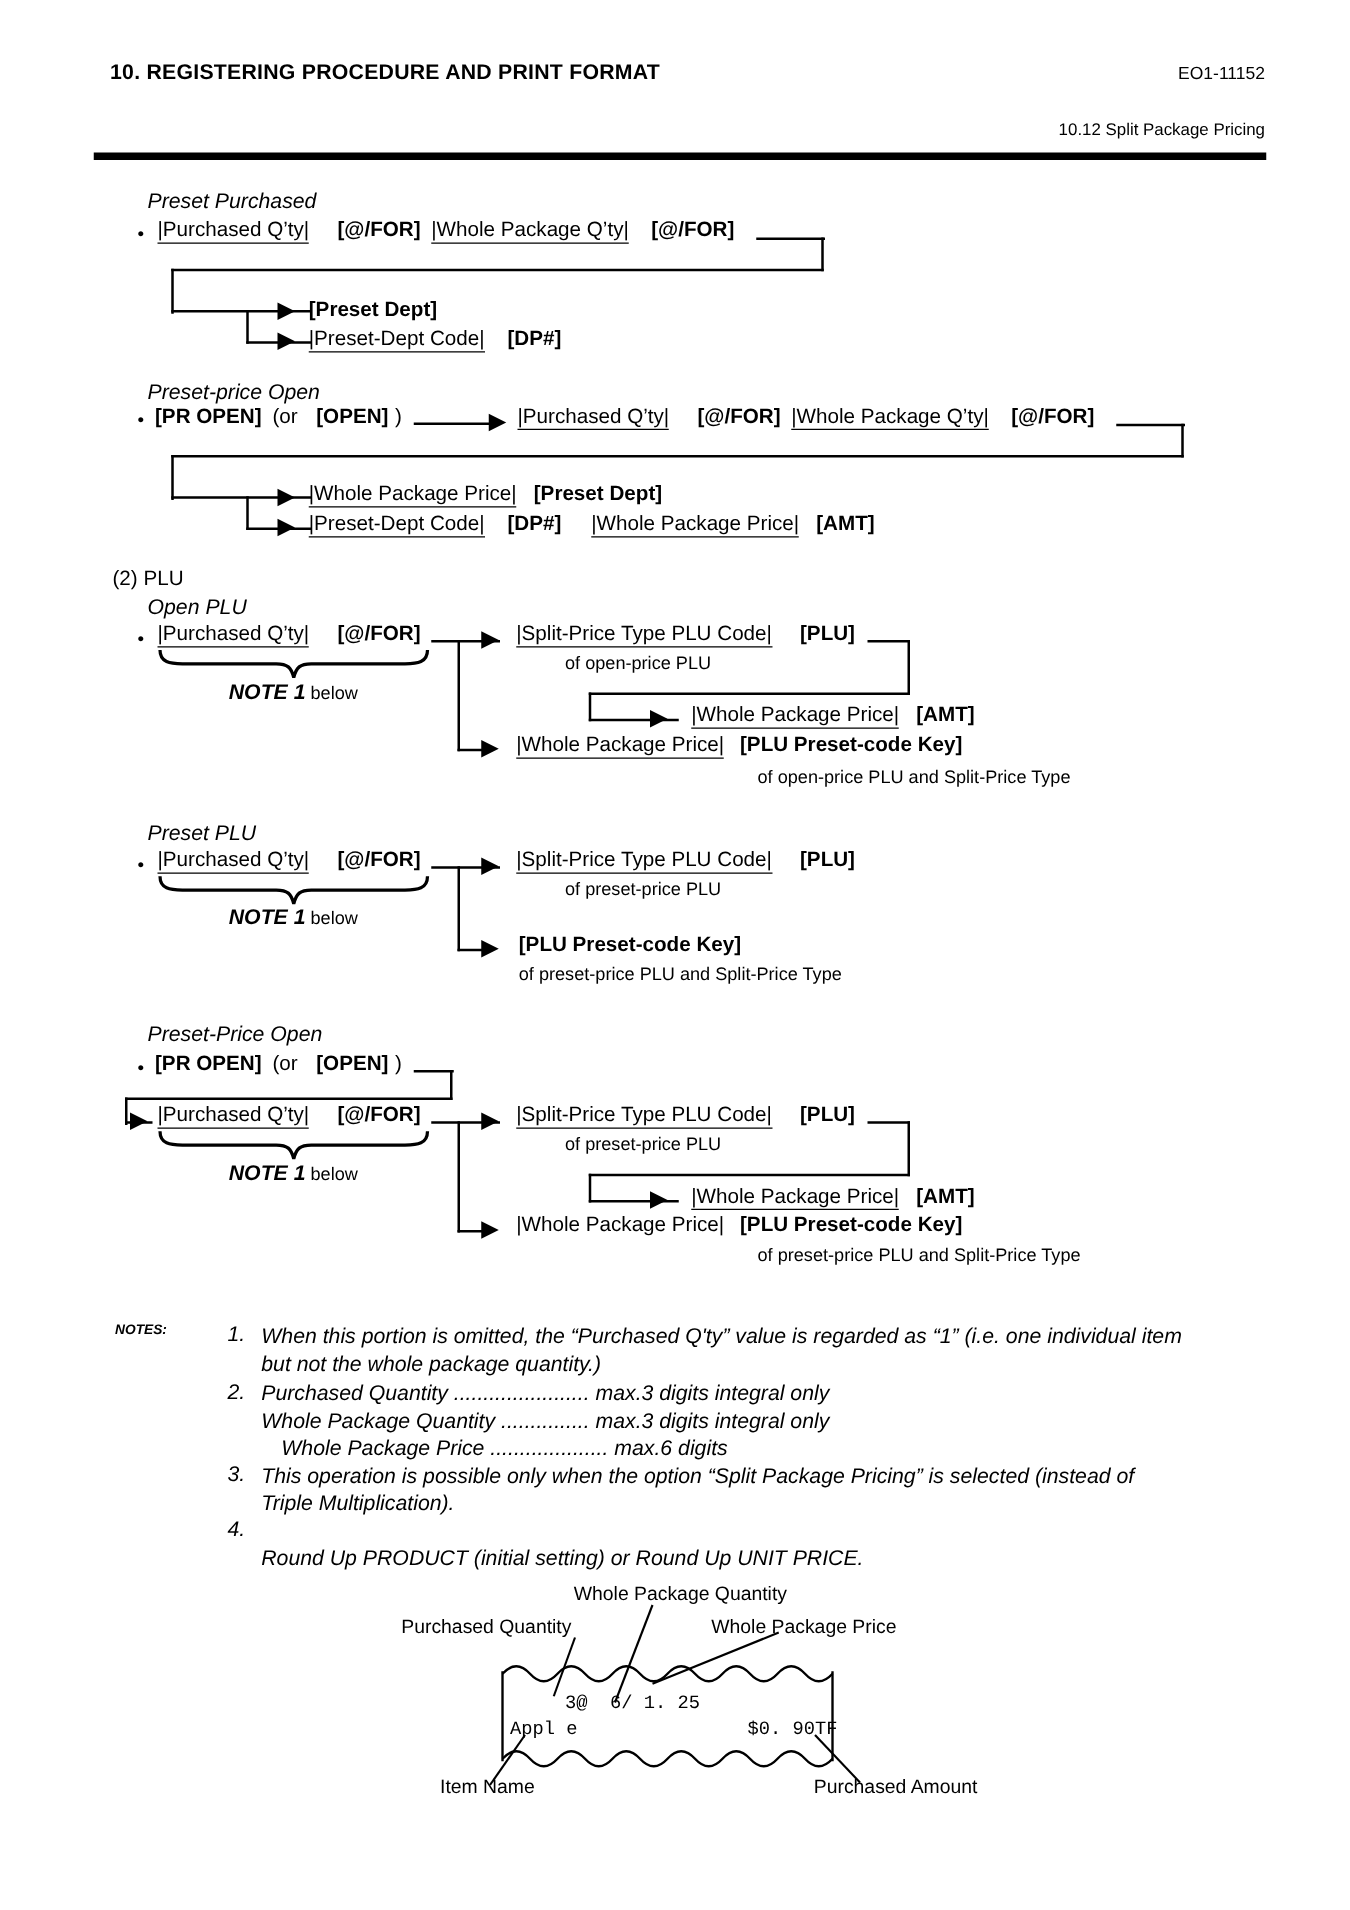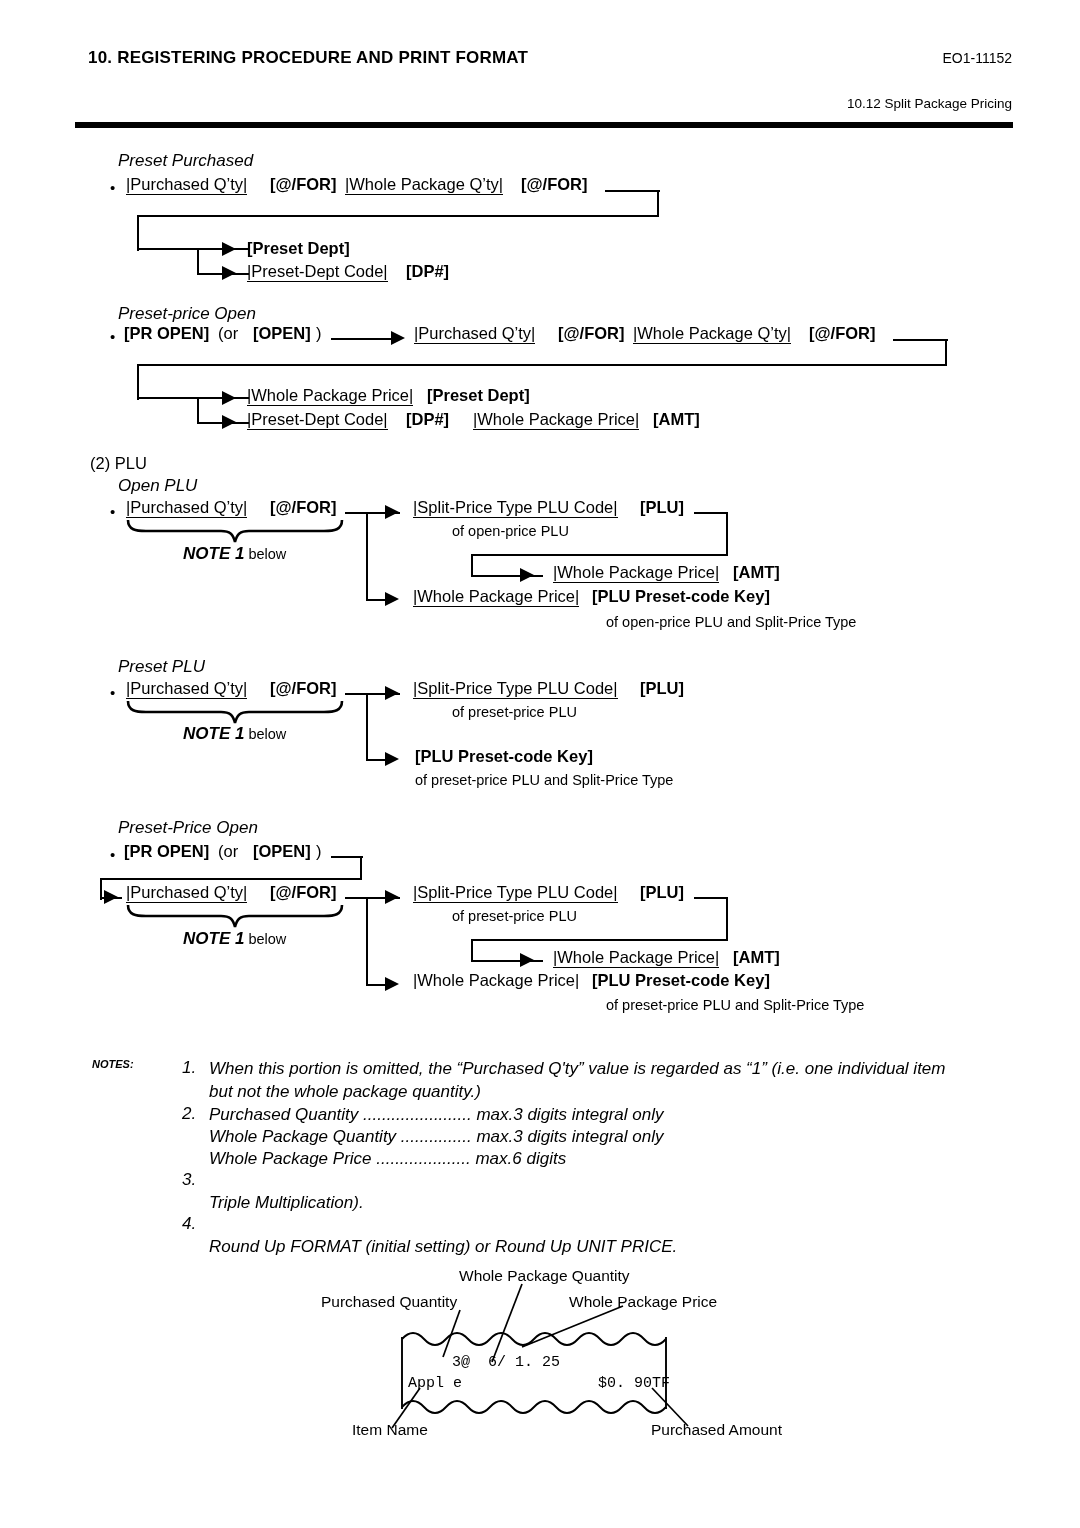--- a/index.html
+++ b/index.html
@@ -237,27 +237,28 @@
 
   <div class="notes-label">NOTES:</div>
 
   <div class="note-num" style="left:182px;top:1058px;">1.</div>
   <div class="note-txt" style="left:209px;top:1058px;">When this portion is omitted, the “Purchased Q'ty” value is regarded as “1” (i.e. one individual item</div>
   <div class="note-txt" style="left:209px;top:1081px;">but not the whole package quantity.)</div>
 
   <div class="note-num" style="left:182px;top:1104px;">2.</div>
   <div class="note-txt" style="left:209px;top:1104px;">Purchased Quantity ....................... max.3 digits integral only</div>
   <div class="note-txt" style="left:209px;top:1126px;">Whole Package Quantity ............... max.3 digits integral only</div>
-  <div class="note-txt" style="left:209px;top:1148px;">Whole Package Price .................... max.6 digits</div>
+  <div class="note-txt" style="left:225px;top:1148px;">Whole Package Price .................... max.6 digits</div>
 
   <div class="note-num" style="left:182px;top:1170px;">3.</div>
+  <div class="note-txt" style="left:209px;top:1170px;">This operation is possible only when the option “Split Package Pricing” is selected (instead of</div>
   <div class="note-txt" style="left:209px;top:1192px;">Triple Multiplication).</div>
 
   <div class="note-num" style="left:182px;top:1214px;">4.</div>
-  <div class="note-txt" style="left:209px;top:1236px;">Round Up FORMAT (initial setting) or Round Up UNIT PRICE.</div>
+  <div class="note-txt" style="left:209px;top:1236px;">Round Up PRODUCT (initial setting) or Round Up UNIT PRICE.</div>
 
   <div class="rcpt-label" style="left:459px;top:1267px;">Whole Package Quantity</div>
   <div class="rcpt-label" style="left:321px;top:1293px;">Purchased Quantity</div>
   <div class="rcpt-label" style="left:569px;top:1293px;">Whole Package Price</div>
   <div class="rcpt-label" style="left:352px;top:1421px;">Item Name</div>
   <div class="rcpt-label" style="left:651px;top:1421px;text-align:right;">Purchased Amount</div>
 
   <svg style="position:absolute;left:395px;top:1325px;" width="290" height="95">
     <path d="M7 14 q11 -12 22 0 q11 12 22 0 q11 -12 22 0 q11 12 22 0
              q11 -12 22 0 q11 12 22 0 q11 -12 22 0 q11 12 22 0

